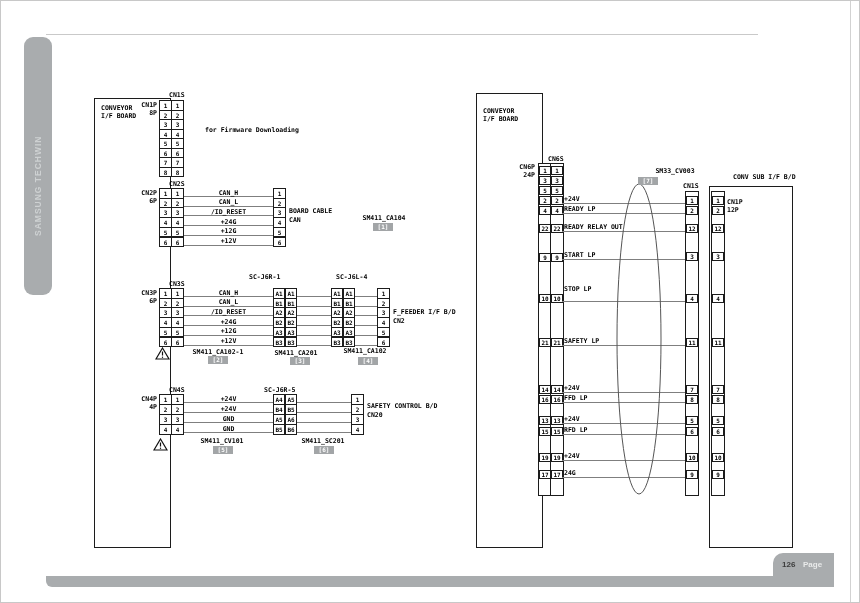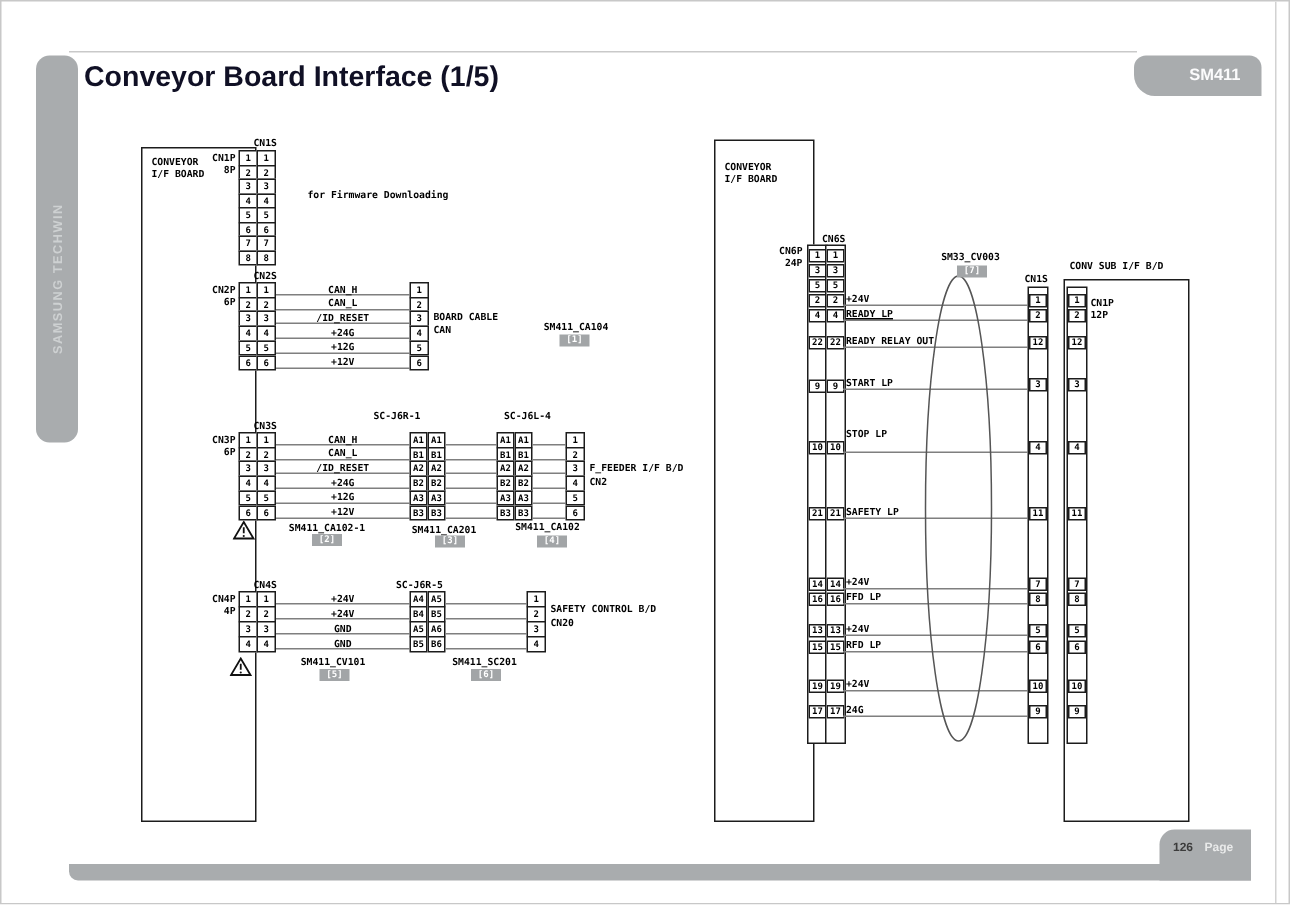--- a/index.html
+++ b/index.html
@@ -40,27 +40,25 @@
 </head>
 <body>
 
 <div class="page">
 
   <div class="hairline-top"></div>
   <div class="hairline-right"></div>
   <div class="tab tab-left">
     <div class="brand-vert">SAMSUNG TECHWIN</div>
   </div>
-  <div class="tab tab-sm">SM411</div>
   <div class="tab bottom-bar"></div>
   <div class="tab tab-page">
     <span class="num">126</span>
     <span class="word">Page</span>
   </div>
-  <div class="title">Conveyor Board Interface (1/5)</div>
 
   <div class="box" style="left:93px;top:97px;width:75px;height:448px;"></div>
   <div class="dl" style="left:100px;top:103px;">CONVEYOR</div>
   <div class="dl" style="left:100px;top:111px;">I/F BOARD</div>
 
   <div class="dl" style="left:130px;top:100px;width:26px;text-align:right;">CN1P</div>
   <div class="dl" style="left:130px;top:108px;width:26px;text-align:right;">8P</div>
   <div class="dl" style="left:168px;top:90px;">CN1S</div>
   <div class="pincol" style="left:158px;top:99px;width:13px;height:78px;">
       <div class="pin" style="top: 0px; height: 10.5px; line-height: 9px;">1</div>
@@ -352,55 +350,55 @@
       <div class="wire" style="top: 344px;"></div>
       <div class="wire" style="top: 391px;"></div>
       <div class="wire" style="top: 401px;"></div>
       <div class="wire" style="top: 422px;"></div>
       <div class="wire" style="top: 433px;"></div>
       <div class="wire" style="top: 459px;"></div>
       <div class="wire" style="top: 476px;"></div>
     </div>
   <div class="sigs la" style="left:563px;width:110px;">
       <div class="sig" style="top: 194px;">+24V</div>
-      <div class="sig" style="top: 204px; text-decoration: underline;">READY LP</div>
+      <div class="sig" style="top: 204px;">READY LP</div>
       <div class="sig" style="top: 222px;">READY RELAY OUT</div>
       <div class="sig" style="top: 250px;">START LP</div>
       <div class="sig" style="top: 284px;">STOP LP</div>
       <div class="sig" style="top: 336px;">SAFETY LP</div>
       <div class="sig" style="top: 383px;">+24V</div>
       <div class="sig" style="top: 393px;">FFD LP</div>
       <div class="sig" style="top: 414px;">+24V</div>
       <div class="sig" style="top: 425px;">RFD LP</div>
       <div class="sig" style="top: 451px;">+24V</div>
       <div class="sig" style="top: 468px;">24G</div>
     </div>
   <svg style="position:absolute;left:614px;top:181px;" width="48" height="314" viewBox="0 0 48 314">
     <ellipse cx="24" cy="157" rx="22" ry="155" fill="none" stroke="#555" stroke-width="1"></ellipse>
   </svg>
-  <div class="cable" style="left:616px;top:166px;text-align:center;">SM33_CV003</div>
+  <div class="cable" style="left:644px;top:166px;text-align:center;">SM33_CV003</div>
   <div class="badge" style="left:637px;top:176px;">[7]</div>
 
   <div class="dl" style="left:682px;top:181px;">CN1S</div>
   <div class="pincol boxed" style="left:684px;top:190px;width:12px;height:303px;">
       <div class="pin" style="top: 3.5px; height: 9px; line-height: 7.5px;">1</div>
       <div class="pin" style="top: 13.5px; height: 9px; line-height: 7.5px;">2</div>
       <div class="pin" style="top: 31.5px; height: 9px; line-height: 7.5px;">12</div>
       <div class="pin" style="top: 59.5px; height: 9px; line-height: 7.5px;">3</div>
       <div class="pin" style="top: 101.5px; height: 9px; line-height: 7.5px;">4</div>
       <div class="pin" style="top: 145.5px; height: 9px; line-height: 7.5px;">11</div>
       <div class="pin" style="top: 192.5px; height: 9px; line-height: 7.5px;">7</div>
       <div class="pin" style="top: 202.5px; height: 9px; line-height: 7.5px;">8</div>
       <div class="pin" style="top: 223.5px; height: 9px; line-height: 7.5px;">5</div>
       <div class="pin" style="top: 234.5px; height: 9px; line-height: 7.5px;">6</div>
       <div class="pin" style="top: 260.5px; height: 9px; line-height: 7.5px;">10</div>
       <div class="pin" style="top: 277.5px; height: 9px; line-height: 7.5px;">9</div>
     </div>
   <div class="box" style="left:708px;top:185px;width:82px;height:360px;"></div>
-  <div class="dl" style="left:712px;top:172px;">CONV SUB I/F B/D</div>
+  <div class="dl" style="left:732px;top:172px;">CONV SUB I/F B/D</div>
   <div class="pincol boxed" style="left:710px;top:190px;width:12px;height:303px;">
       <div class="pin" style="top: 3.5px; height: 9px; line-height: 7.5px;">1</div>
       <div class="pin" style="top: 13.5px; height: 9px; line-height: 7.5px;">2</div>
       <div class="pin" style="top: 31.5px; height: 9px; line-height: 7.5px;">12</div>
       <div class="pin" style="top: 59.5px; height: 9px; line-height: 7.5px;">3</div>
       <div class="pin" style="top: 101.5px; height: 9px; line-height: 7.5px;">4</div>
       <div class="pin" style="top: 145.5px; height: 9px; line-height: 7.5px;">11</div>
       <div class="pin" style="top: 192.5px; height: 9px; line-height: 7.5px;">7</div>
       <div class="pin" style="top: 202.5px; height: 9px; line-height: 7.5px;">8</div>
       <div class="pin" style="top: 223.5px; height: 9px; line-height: 7.5px;">5</div>

